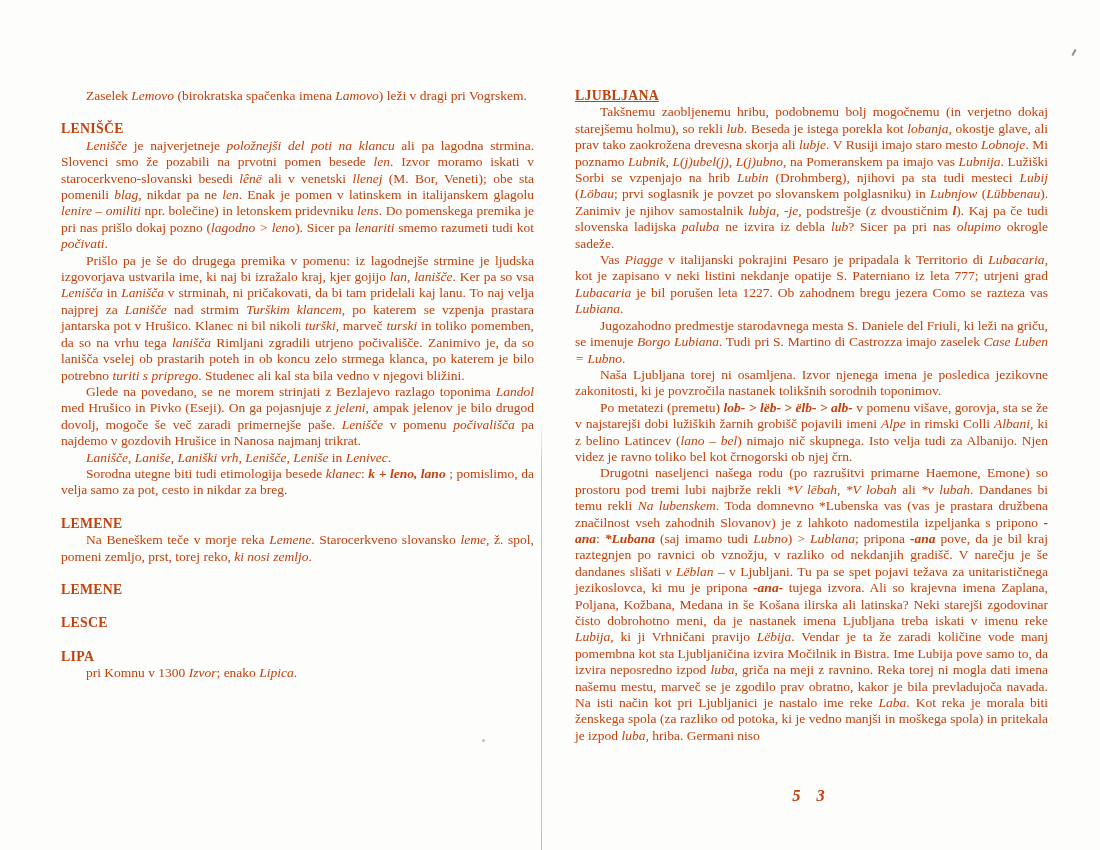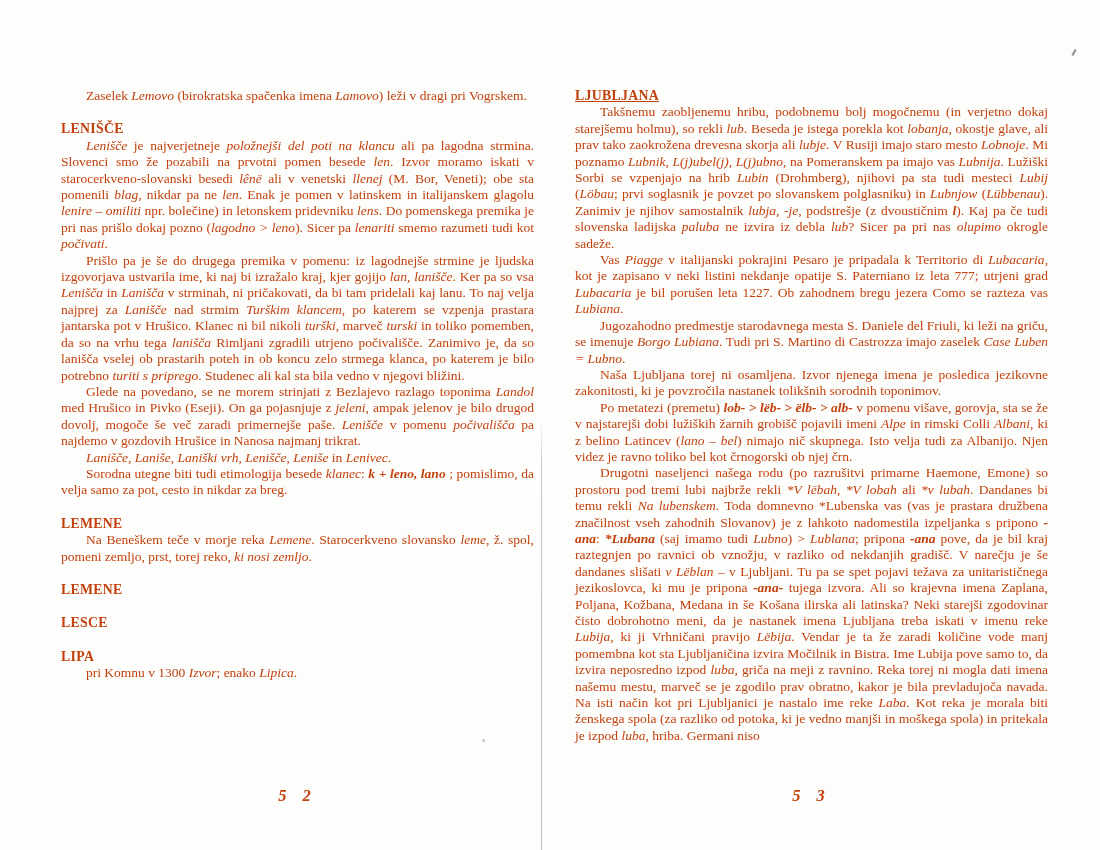--- a/index.html
+++ b/index.html
@@ -87,21 +87,20 @@
         <p>Glede na povedano, se ne morem strinjati z Bezlajevo razlago toponima <i>Landol</i> med Hrušico in Pivko (Eseji). On ga pojasnjuje z <i>jeleni</i>, ampak jelenov je bilo drugod dovolj, mogoče še več zaradi primernejše paše. <i>Lenišče</i> v pomenu <i>počivališča</i> pa najdemo v gozdovih Hrušice in Nanosa najmanj trikrat.</p>
         <p><i>Lanišče</i>, <i>Laniše</i>, <i>Laniški vrh</i>, <i>Lenišče</i>, <i>Leniše</i> in <i>Lenivec</i>.</p>
         <p>Sorodna utegne biti tudi etimologija besede <i>klanec</i>: <b class="bi">k + leno, lano</b> ; pomislimo, da velja samo za pot, cesto in nikdar za breg.</p>
         <div class="headword">LEMENE</div>
         <p>Na Beneškem teče v morje reka <i>Lemene</i>. Starocerkveno slovansko <i>leme</i>, ž. spol, pomeni zemljo, prst, torej reko, <i>ki nosi zemljo</i>.</p>
         <div class="headword">LEMENE</div>
         <div class="headword">LESCE</div>
         <div class="headword">LIPA</div>
         <p>pri Komnu v 1300 <i>Izvor</i>; enako <i>Lipica</i>.</p>
       </div>
-    <div class="page-number">5 2</div>
   </div>
 
   <div class="page page-right">
     <div class="entries">
         <div class="headword">LJUBLJANA</div>
         <p>Takšnemu zaobljenemu hribu, podobnemu bolj mogočnemu (in verjetno dokaj starejšemu holmu), so rekli <i>lub</i>. Beseda je istega porekla kot <i>lobanja</i>, okostje glave, ali prav tako zaokrožena drevesna skorja ali <i>lubje</i>. V Rusiji imajo staro mesto <i>Lobnoje</i>. Mi poznamo <i>Lubnik</i>, <i>L(j)ubel(j)</i>, <i>L(j)ubno</i>, na Pomeranskem pa imajo vas <i>Lubnija</i>. Lužiški Sorbi se vzpenjajo na hrib <i>Lubin</i> (Drohmberg), njihovi pa sta tudi mesteci <i>Lubij</i> (<i>Löbau</i>; prvi soglasnik je povzet po slovanskem polglasniku) in <i>Lubnjow</i> (<i>Lübbenau</i>). Zanimiv je njihov samostalnik <i>lubja</i>, <i>-je</i>, podstrešje (z dvoustičnim <b class="bi">l</b>). Kaj pa če tudi slovenska ladijska <i>paluba</i> ne izvira iz debla <i>lub</i>? Sicer pa pri nas <i>olupimo</i> okrogle sadeže.</p>
         <p>Vas <i>Piagge</i> v italijanski pokrajini Pesaro je pripadala k Territorio di <i>Lubacaria</i>, kot je zapisano v neki listini nekdanje opatije S. Paterniano iz leta 777; utrjeni grad <i>Lubacaria</i> je bil porušen leta 1227. Ob zahodnem bregu jezera Como se razteza vas <i>Lubiana</i>.</p>
         <p>Jugozahodno predmestje starodavnega mesta S. Daniele del Friuli, ki leži na griču, se imenuje <i>Borgo Lubiana</i>. Tudi pri S. Martino di Castrozza imajo zaselek <i>Case Luben = Lubno</i>.</p>
         <p>Naša Ljubljana torej ni osamljena. Izvor njenega imena je posledica jezikovne zakonitosti, ki je povzročila nastanek tolikšnih sorodnih toponimov.</p>
         <p>Po metatezi (premetu) <b class="bi">lob- &gt; lëb- &gt; ëlb- &gt; alb-</b> v pomenu višave, gorovja, sta se že v najstarejši dobi lužiških žarnih grobišč pojavili imeni <i>Alpe</i> in rimski Colli <i>Albani</i>, ki z belino Latincev (<i>lano – bel</i>) nimajo nič skupnega. Isto velja tudi za Albanijo. Njen videz je ravno toliko bel kot črnogorski ob njej črn.</p>

